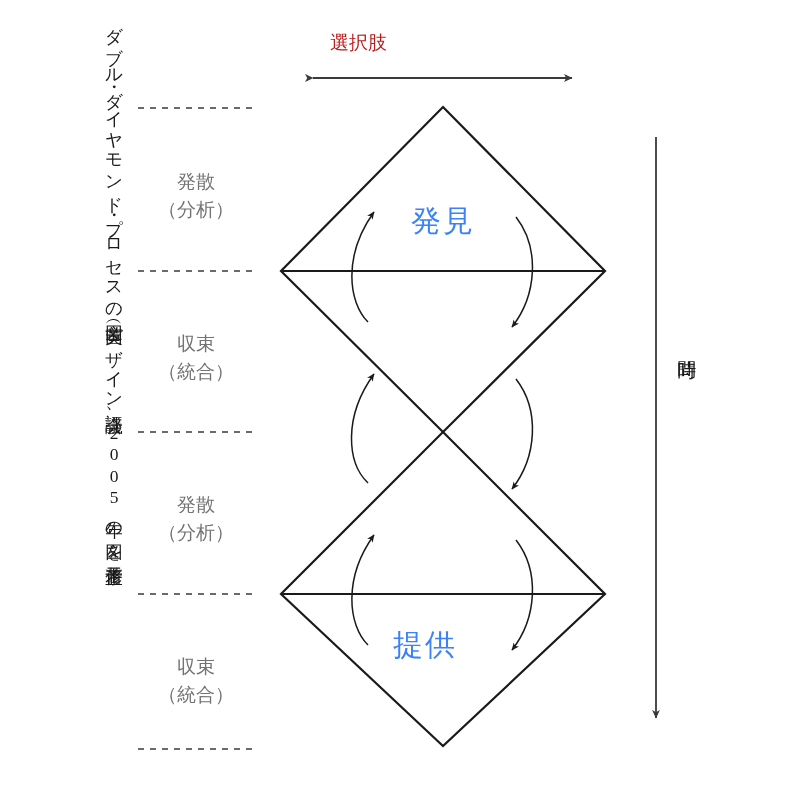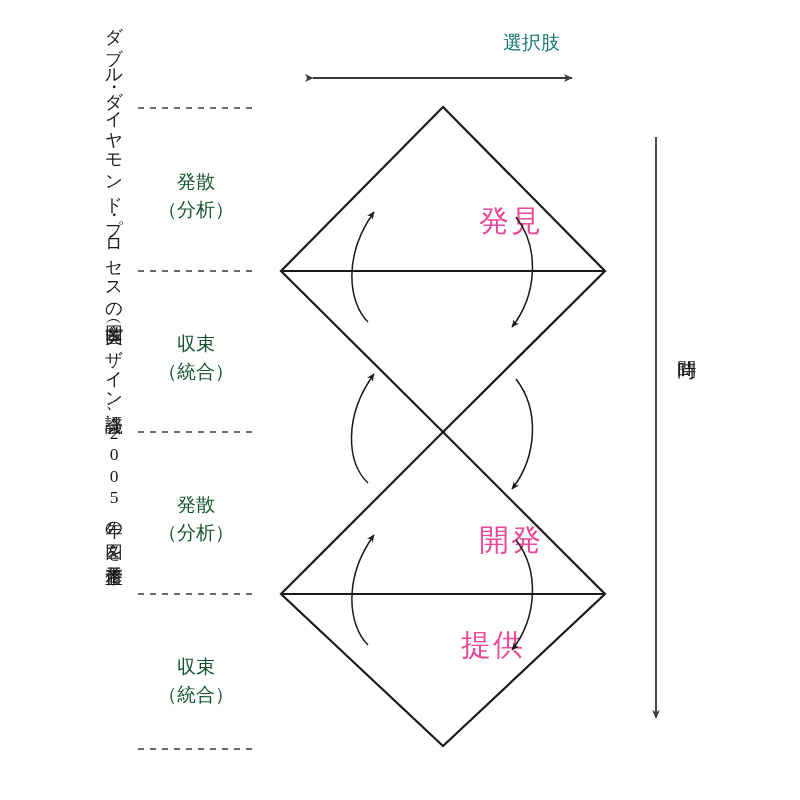--- a/index.html
+++ b/index.html
@@ -36,59 +36,59 @@
 
   
   .phase-label {
     position: absolute;
     left: 130px;
     width: 132px;
     text-align: center;
     font-family: "Liberation Sans", "DejaVu Sans", sans-serif;
     font-size: 19px;
     line-height: 1.45;
-    color: #14532d;
+    color: #737373;
     white-space: pre-line;
   }
 
   
   #options-label {
     position: absolute;
     left: 330px;
     top: 30px;
     width: 230px;
-    text-align: right;
+    text-align: left;
     font-family: "Liberation Sans", "DejaVu Sans", sans-serif;
     font-size: 19px;
-    color: #0f766e;
+    color: #b91c1c;
   }
 
   
   #time-label {
     position: absolute;
     left: 676px;
     top: 345px;
     writing-mode: vertical-rl;
     text-orientation: upright;
     font-family: "Liberation Sans", "DejaVu Sans", sans-serif;
     font-size: 19px;
     line-height: 1.15;
     letter-spacing: 1px;
     color: #1a1a1a;
   }
 
   
   .stage-label {
     position: absolute;
     width: 200px;
-    text-align: right;
+    text-align: center;
     font-family: "Liberation Sans", "DejaVu Sans", sans-serif;
     font-size: 30px;
     letter-spacing: 2px;
-    color: #ec4899;
+    color: #3b82f6;
   }
 
   svg { position: absolute; left: 0; top: 0; }
 </style>
 </head>
 <body>
 
 <div id="canvas">
 
   <div id="caption">ダブル・ダイヤモンド・プロセスの図（英国デザイン評議会、2005年の図を若干修正）</div>
@@ -100,21 +100,20 @@
   <div class="phase-label" style="top:168px;">発散
 （分析）</div>
   <div class="phase-label" style="top:330px;">収束
 （統合）</div>
   <div class="phase-label" style="top:491px;">発散
 （分析）</div>
   <div class="phase-label" style="top:653px;">収束
 （統合）</div>
 
   <div class="stage-label" style="left:343px; top:201px;">発見</div>
-  <div class="stage-label" style="left:343px; top:520px;">開発</div>
   <div class="stage-label" style="left:325px; top:625px;">提供</div>
 
   <svg width="800" height="800" viewBox="0 0 800 800">
     <defs>
       <marker id="arrowEndR" markerWidth="9" markerHeight="9" refX="8" refY="4.5" orient="auto" markerUnits="userSpaceOnUse">
         <path d="M0,0.6 L8.5,4.5 L0,8.4 L2.2,4.5 Z" fill="#3a3a3a"></path>
       </marker>
       <marker id="arrowEndL" markerWidth="9" markerHeight="9" refX="8" refY="4.5" orient="auto" markerUnits="userSpaceOnUse">
         <path d="M0,0.6 L8.5,4.5 L0,8.4 L2.2,4.5 Z" fill="#3a3a3a"></path>
       </marker>

